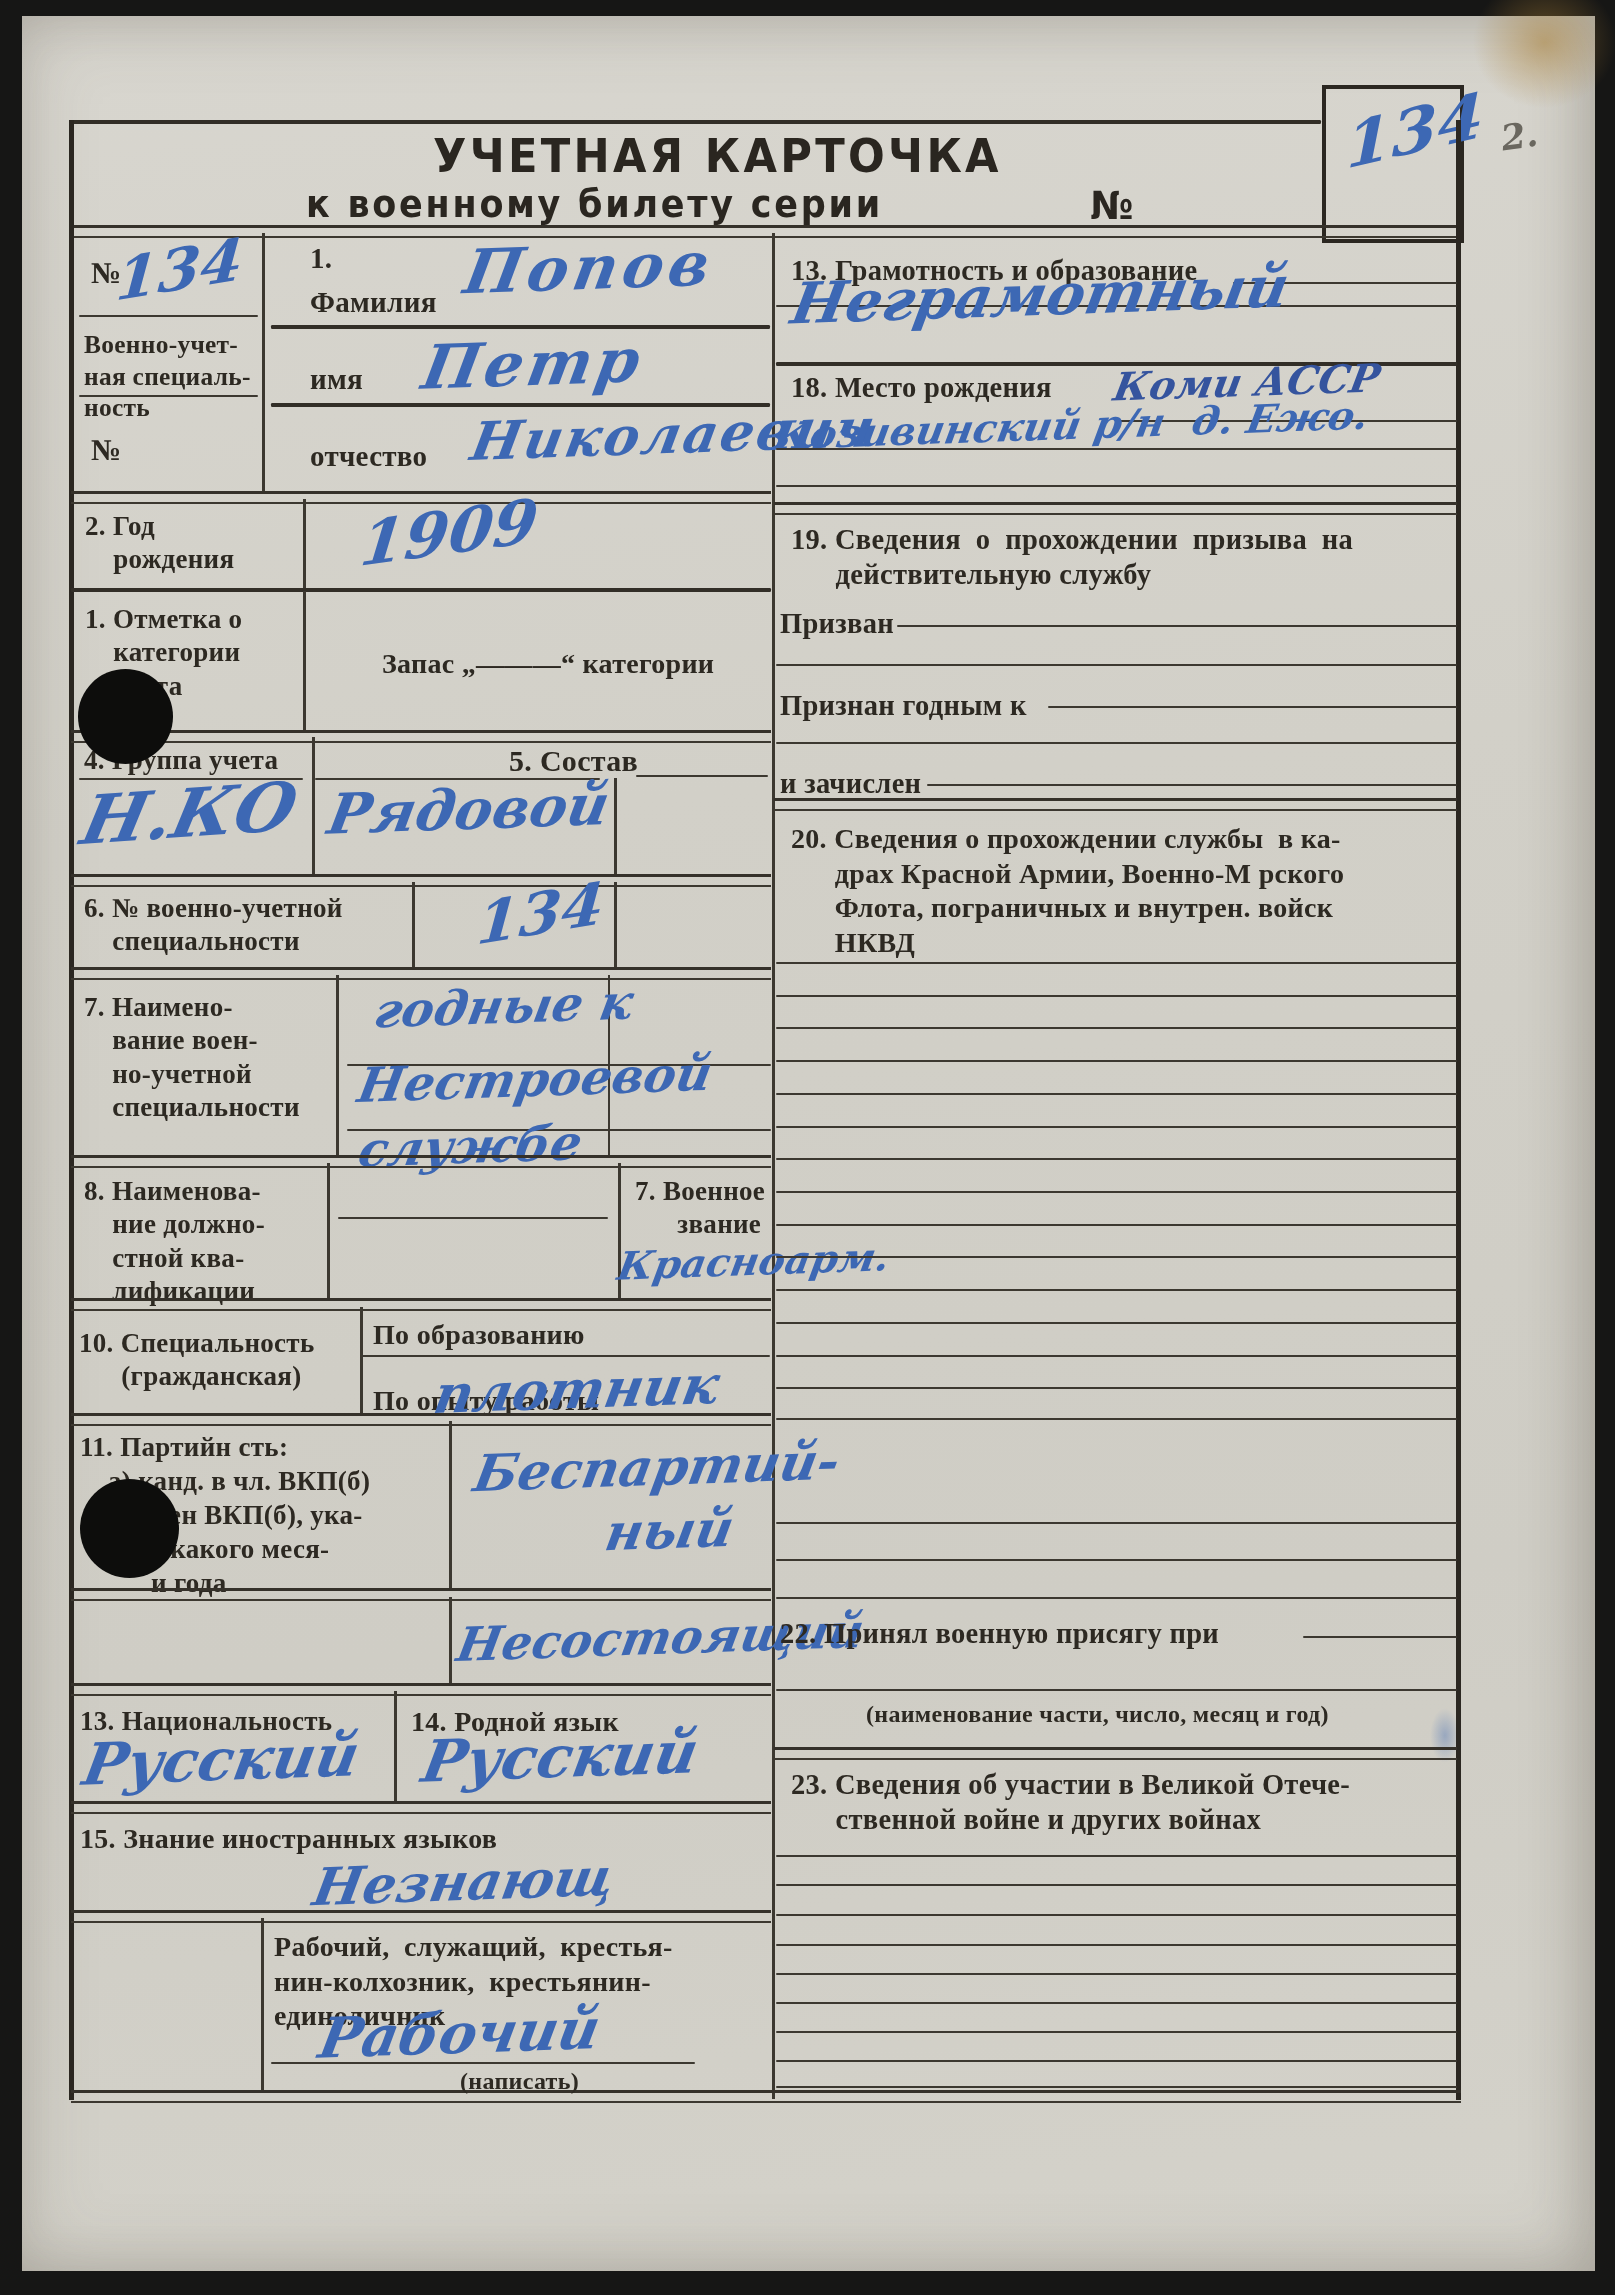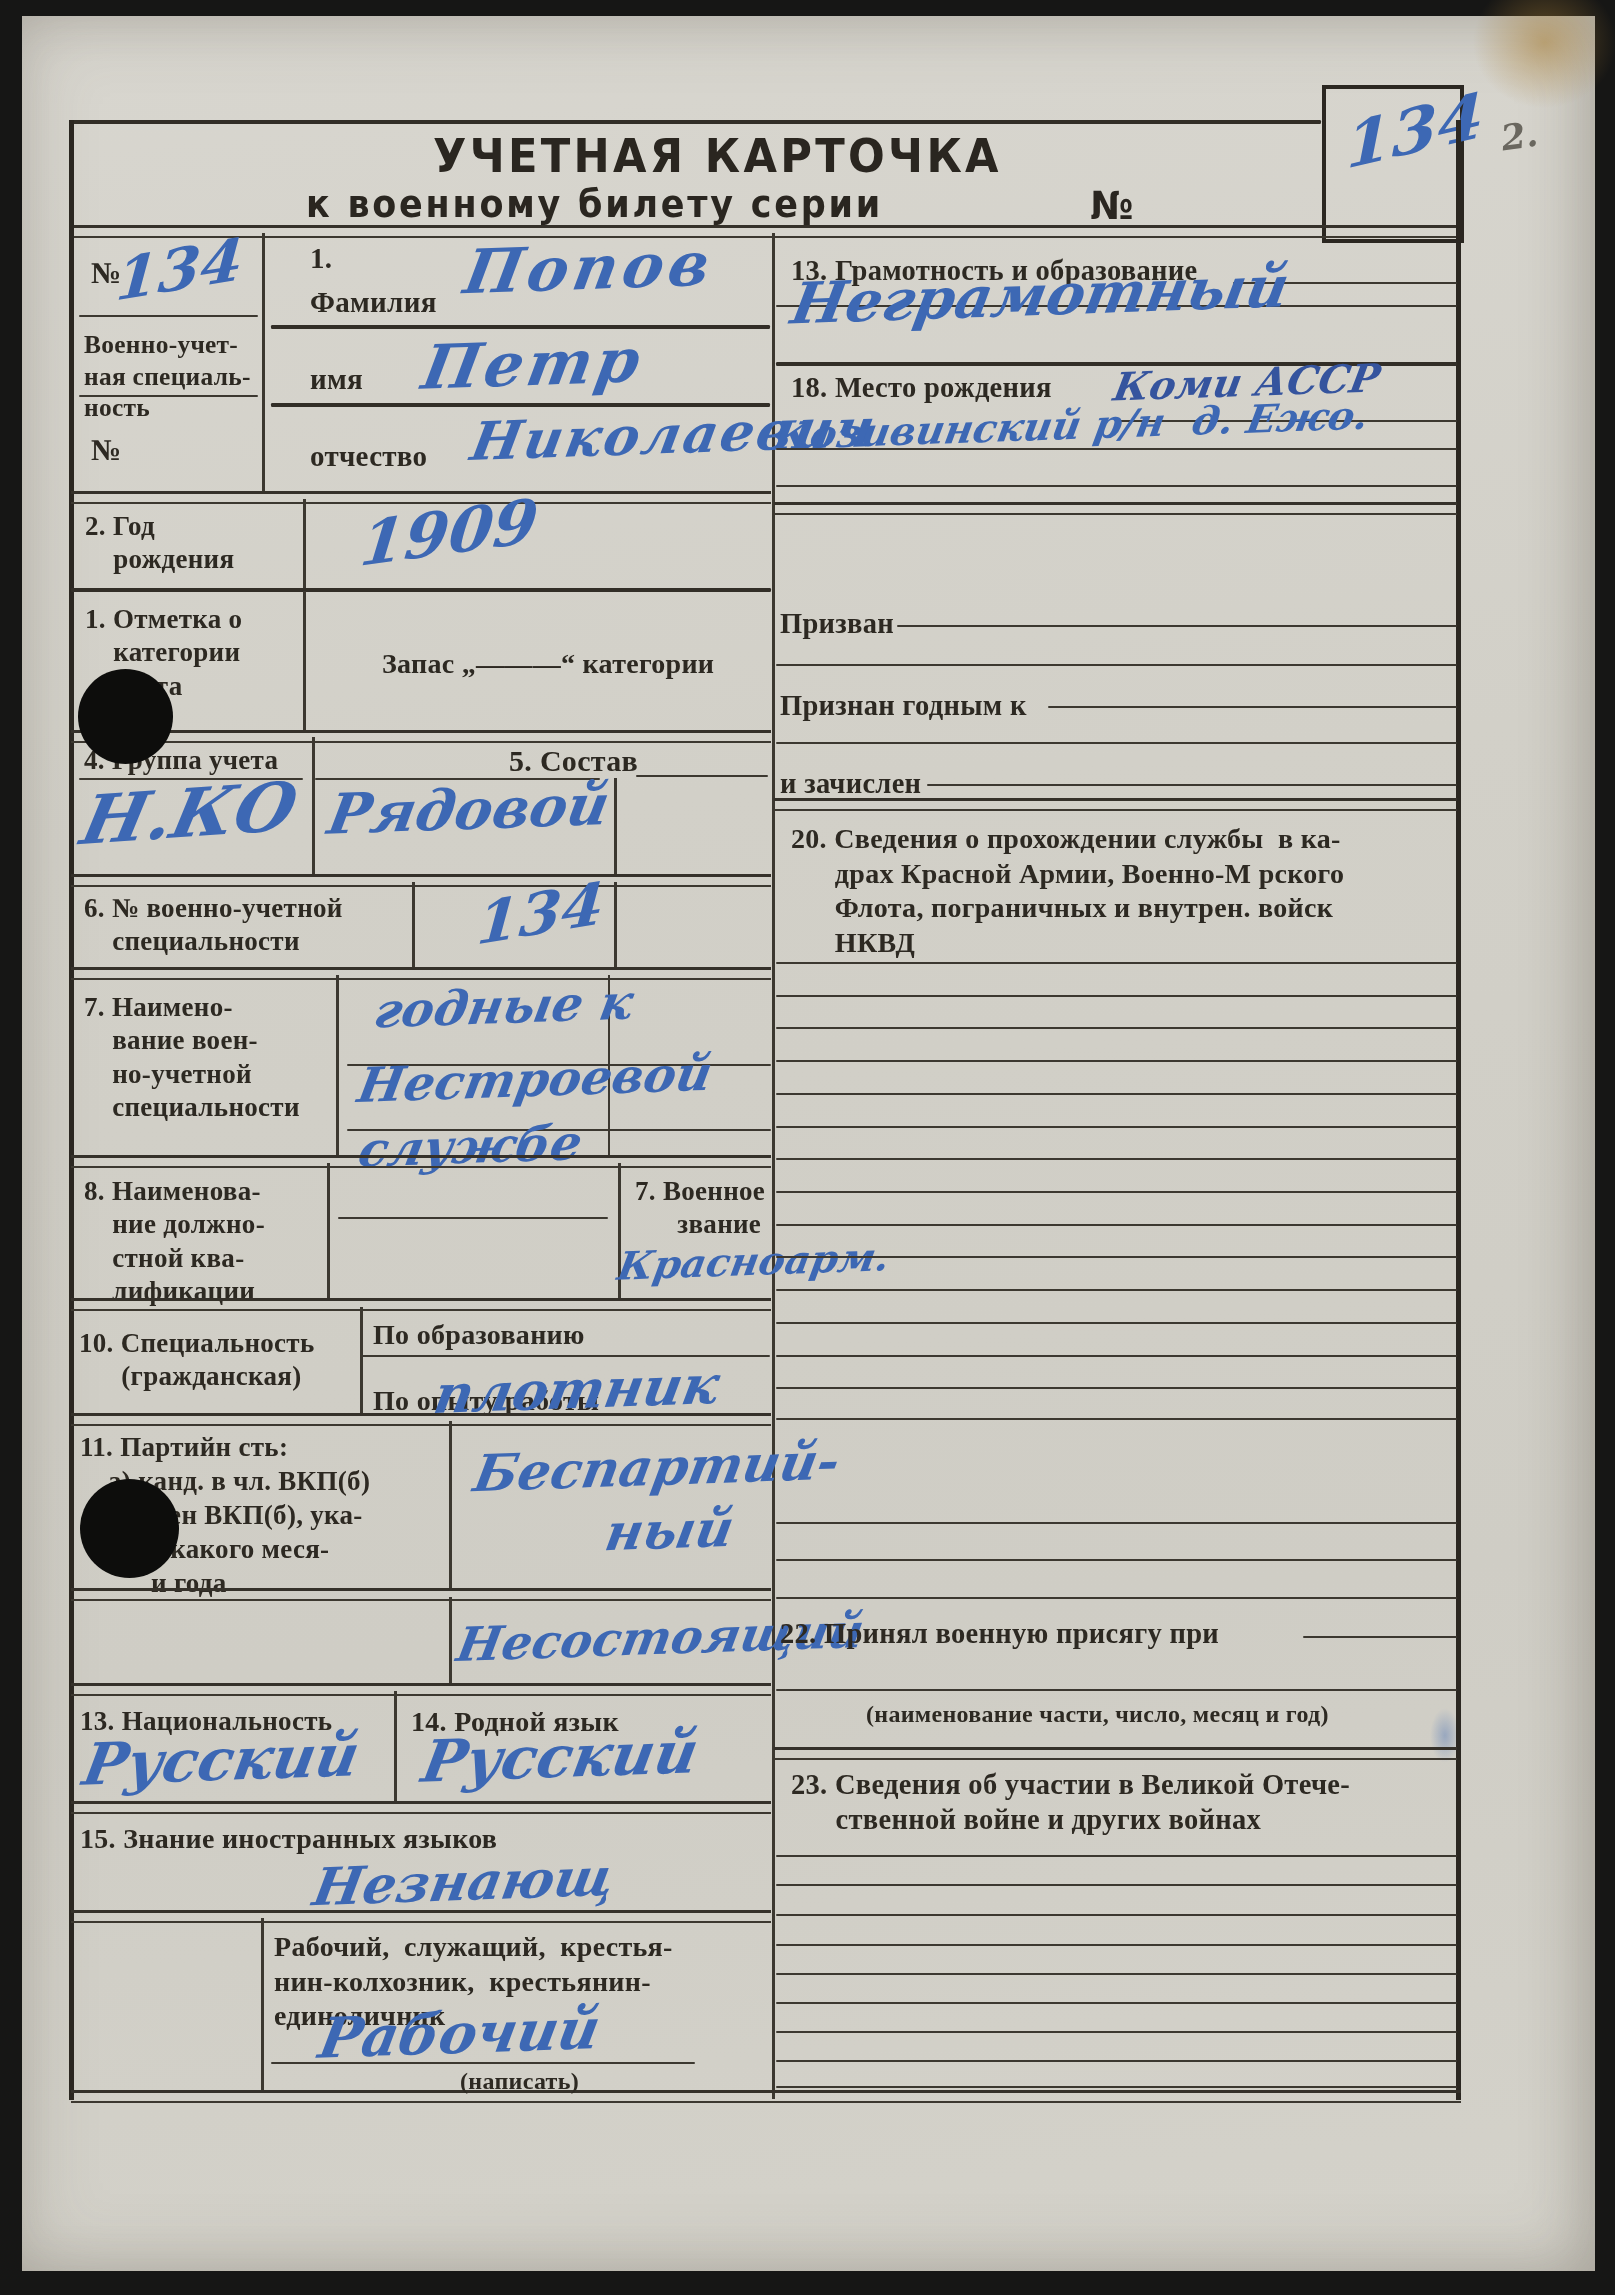--- a/index.html
+++ b/index.html
@@ -176,20 +176,22 @@
   <div class="hl thick" style="left:776px;top:362px;width:681px"></div>
 
   <div class="hw" style="left:1115px;top:362px;font-size:39px;color:#35549e">Коми АССР</div>
   <div class="lbl" style="left:791px;top:370px;font-size:28.5px">18. Место рождения</div>
   <div class="hl" style="left:1115px;top:420px;width:342px"></div>
   <div class="hw" style="left:777px;top:405px;font-size:39px">Козивинский р/н  д. Ежо.</div>
   <div class="hl" style="left:776px;top:448px;width:681px"></div>
   <div class="hl" style="left:776px;top:485px;width:681px"></div>
   <div class="dl" style="left:774px;top:502px;width:683px"></div>
 
+  <div class="lbl" style="left:791px;top:522px;font-size:28.5px">19. Сведения  о  прохождении  призыва  на
+      действительную службу</div>
   <div class="lbl" style="left:780px;top:606px;font-size:28.5px">Призван</div>
   <div class="hl" style="left:897px;top:625px;width:560px"></div>
   <div class="hl" style="left:776px;top:664px;width:681px"></div>
   <div class="lbl" style="left:780px;top:688px;font-size:28.5px">Признан годным к</div>
   <div class="hl" style="left:1048px;top:706px;width:409px"></div>
   <div class="hl" style="left:776px;top:742px;width:681px"></div>
   <div class="lbl" style="left:780px;top:766px;font-size:28.5px">и зачислен</div>
   <div class="hl" style="left:927px;top:784px;width:530px"></div>
   <div class="dl" style="left:774px;top:798px;width:683px"></div>
 

